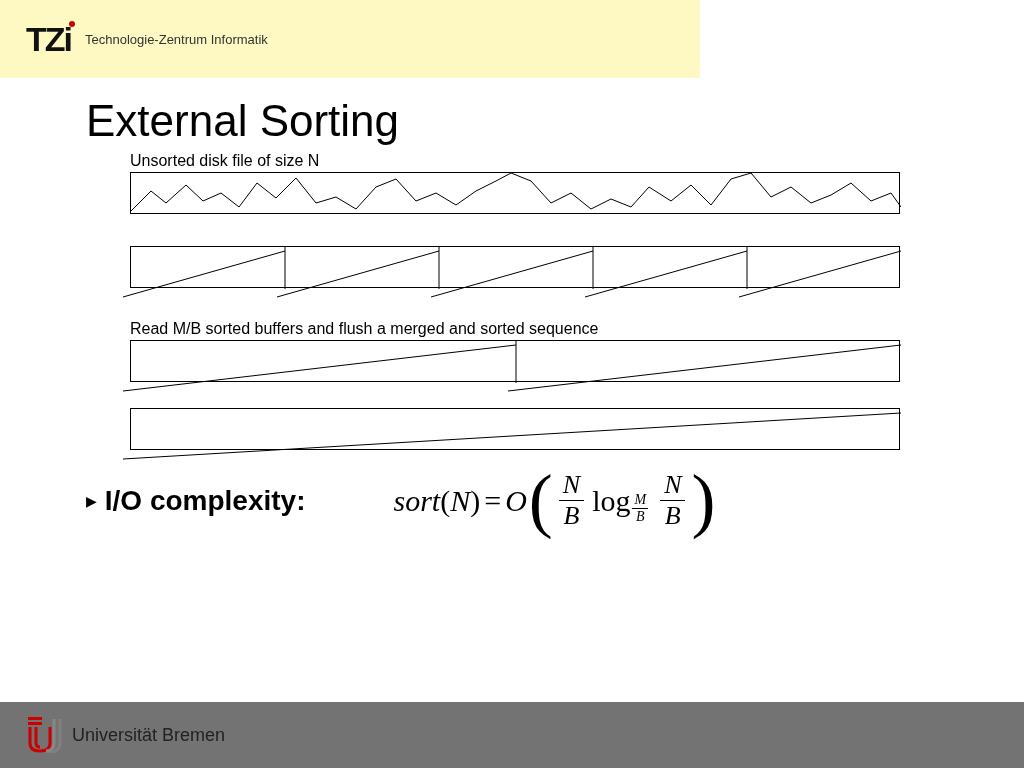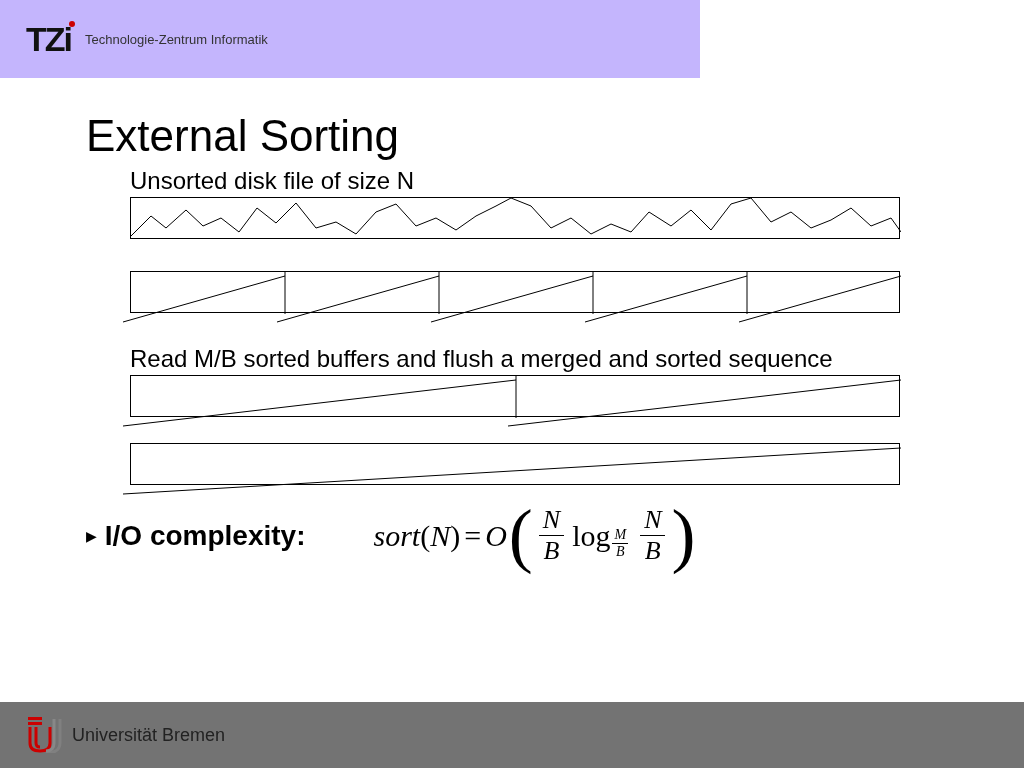--- a/index.html
+++ b/index.html
@@ -10,21 +10,21 @@
     font-family: Arial, Helvetica, sans-serif;
     background: #ffffff;
     overflow: hidden;
   }
   .top-band {
     position: absolute;
     top: 0;
     left: 0;
     height: 78px;
     width: 700px;
-    background: #c4b5fd;
+    background: #fef9c3;
     display: flex;
     padding-left: 26px;
     box-sizing: border-box;
   }
   .tzi-logo {
     display: flex;
     align-items: center;
   }
   .tzi-mark {
     font-family: Arial, sans-serif;
@@ -79,28 +79,28 @@
   .content {
     position: absolute;
     top: 96px;
     left: 86px;
     width: 890px;
   }
   .title {
     font-size: 44px;
     font-weight: 400;
     color: #000;
-    margin: 15px 0 4px 0;
+    margin: 0 0 4px 0;
   }
   .stage {
     margin-left: 44px;
     margin-top: 6px;
   }
   .stage-label {
-    font-size: 24px;
+    font-size: 16px;
     color: #000;
     margin-bottom: 2px;
   }
   .box {
     border: 1px solid #000;
     height: 42px;
     width: 770px;
     position: relative;
     box-sizing: border-box;
   }
@@ -115,21 +115,21 @@
     color: #000;
     font-size: 14px;
     margin-right: 8px;
   }
   .complexity-label {
     font-size: 28px;
     font-weight: bold;
     color: #000;
   }
   .formula {
-    margin-left: 68px;
+    margin-left: 88px;
     font-family: "Times New Roman", Times, serif;
     font-style: italic;
     font-size: 30px;
     color: #000;
     display: flex;
     align-items: center;
   }
   .formula .upright { font-style: normal; }
   .big-paren {
     font-size: 72px;

